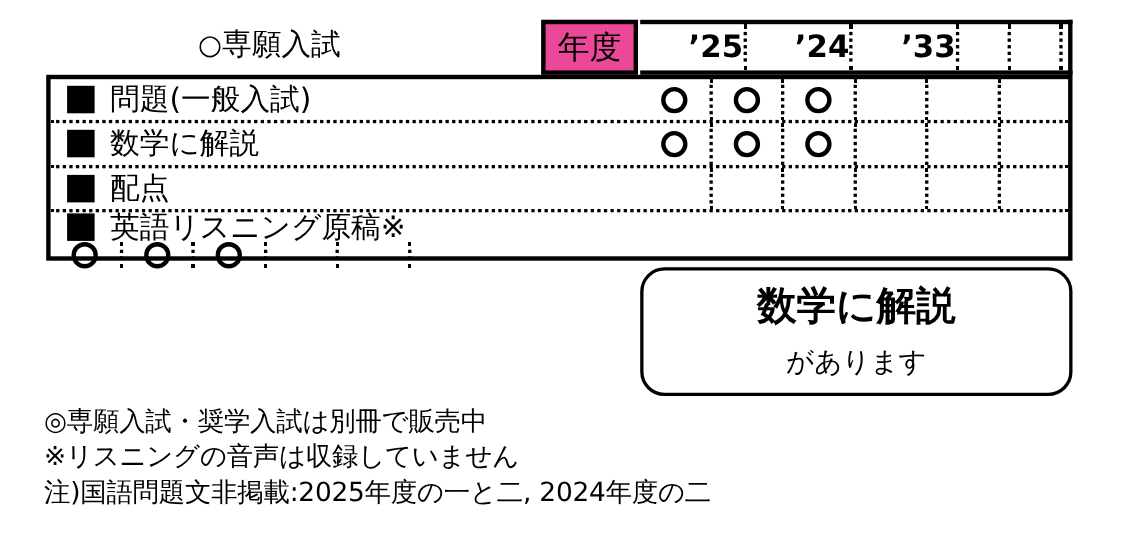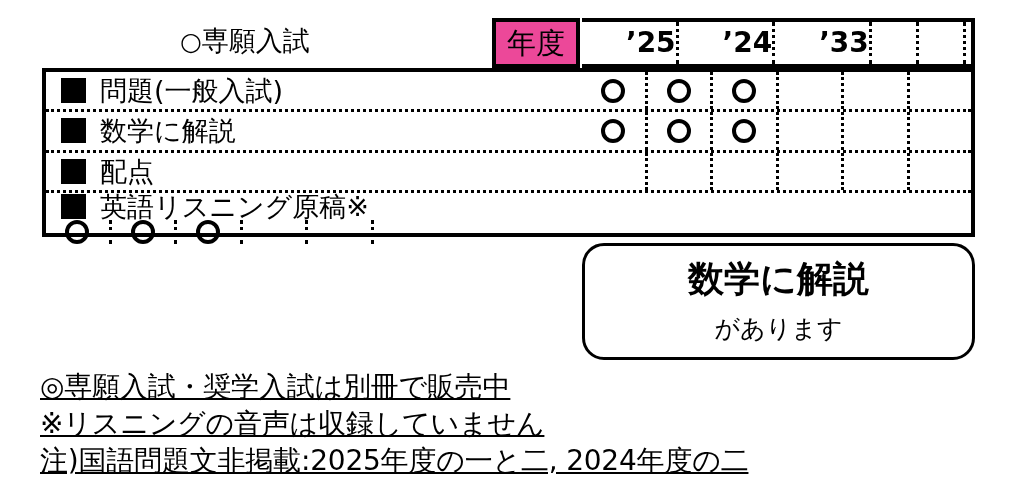--- a/index.html
+++ b/index.html
@@ -174,25 +174,24 @@
   }
 
   
   #footnotes {
     position: absolute;
     left: 40px;
     top: 368px;
     width: 800px;
   }
   .footnote {
-    font-size: 28px;
+    font-size: 24px;
     line-height: 1.33;
     white-space: nowrap;
     letter-spacing: -0.2px;
-    text-decoration: underline;
   }
 </style>
 </head>
 <body>
 
 <div id="legend-caption"><span class="ring">○</span><span>専願入試</span></div>
 
 <div id="year-header-box">年度</div>
 
 <div id="year-columns">

